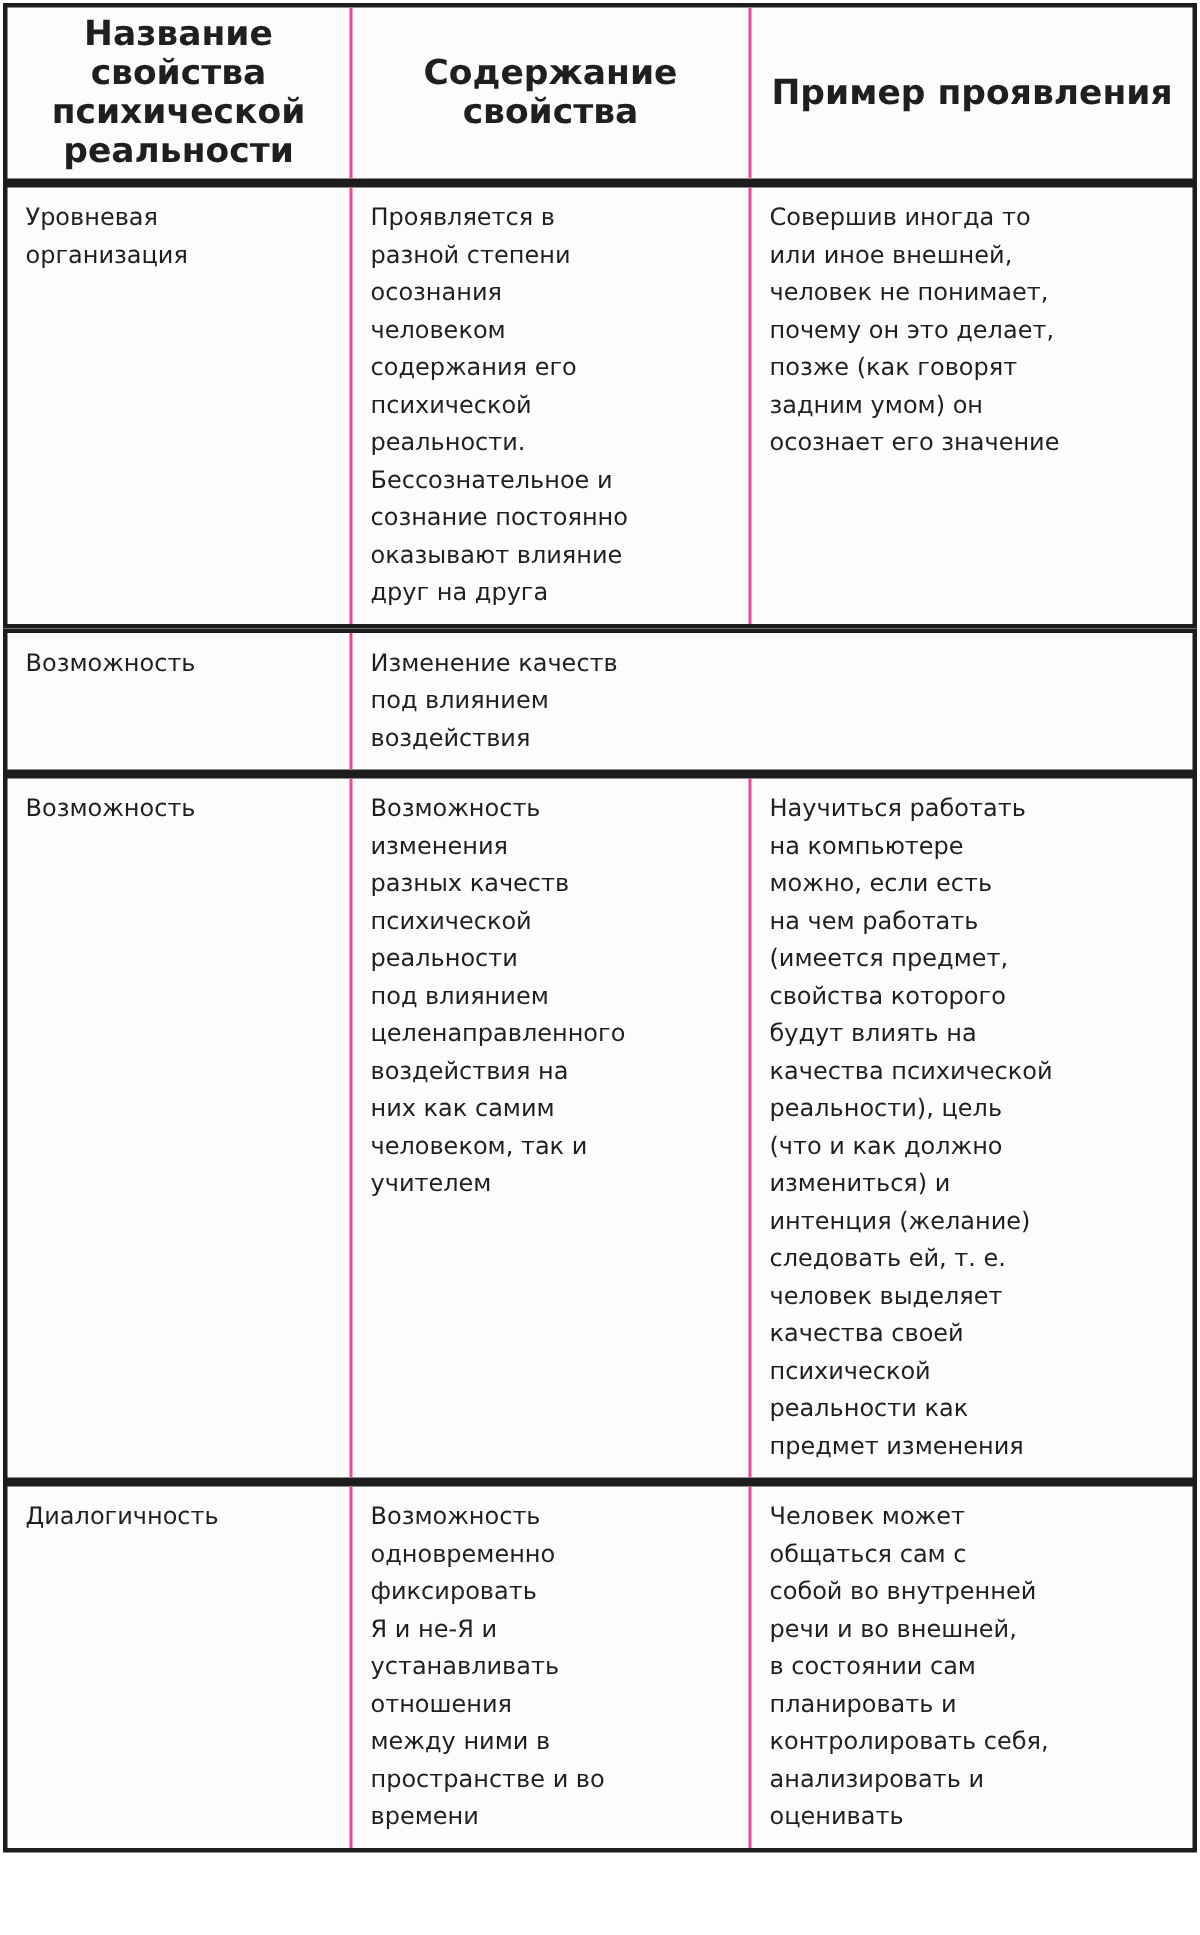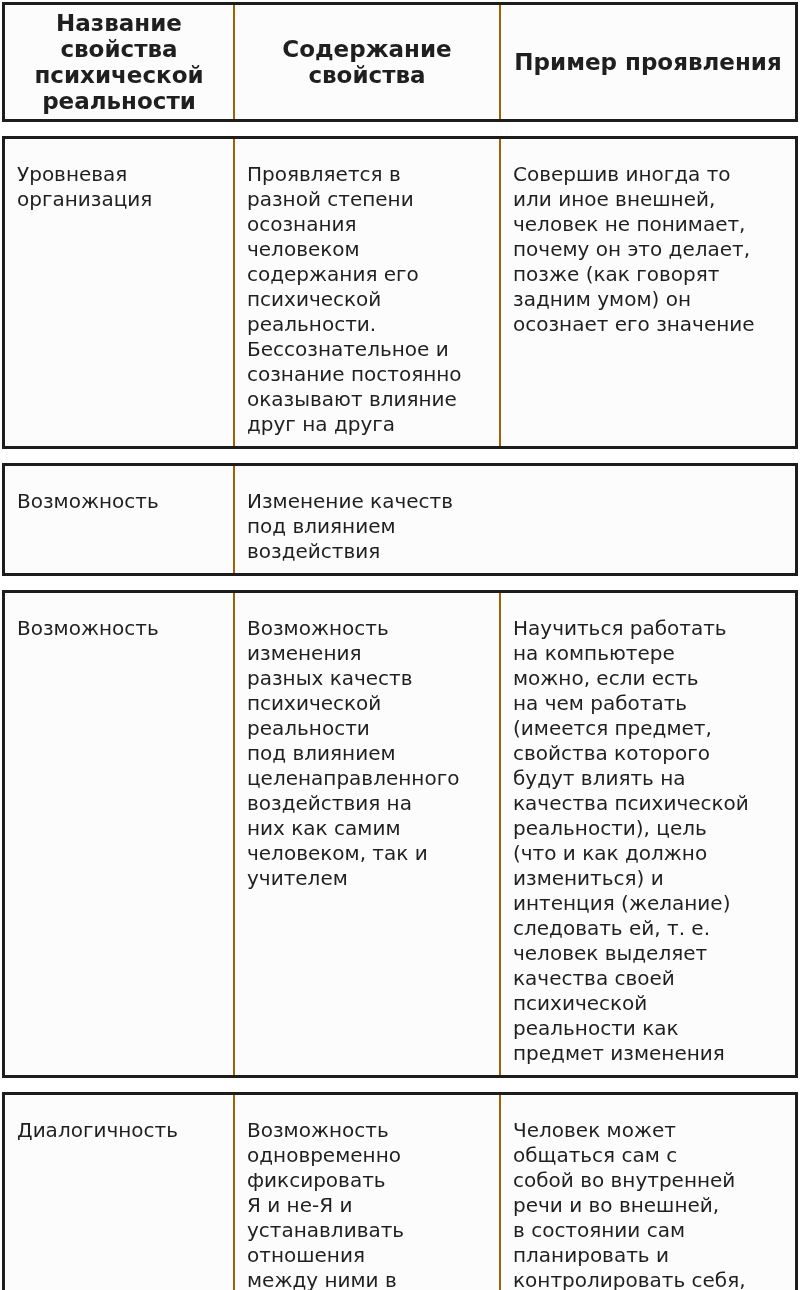--- a/index.html
+++ b/index.html
@@ -15,33 +15,32 @@
     background: #ffffff;
     font-family: "DejaVu Sans", sans-serif;
     color: #1f1f1f;
   }
   .block {
     display: grid;
     grid-template-columns: 228px 266px 1fr;
     border: 3px solid #1d1d1d;
     background: #fcfcfc;
     box-sizing: border-box;
-    margin-bottom: 14px;
   }
   .block:last-child { margin-bottom: 0; }
   .cell {
     box-sizing: border-box;
-    padding: 23px 12px 9px 12px;
-    font-size: 20px;
+    padding: 7px 12px 9px 12px;
+    font-size: 16px;
     line-height: 25px;
     white-space: pre-line;
     color: #1f1f1f;
   }
   .cell.mid, .cell.right {
-    border-left: 2px solid #a16207;
+    border-left: 2px solid #ec4899;
   }
   .header-block .cell {
     font-weight: bold;
     font-size: 23px;
     line-height: 26px;
     text-align: center;
     display: flex;
     align-items: center;
     justify-content: center;
     padding: 5px 8px;

